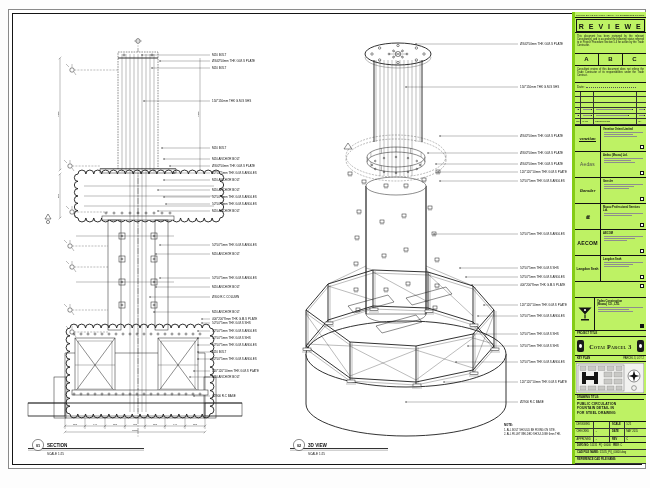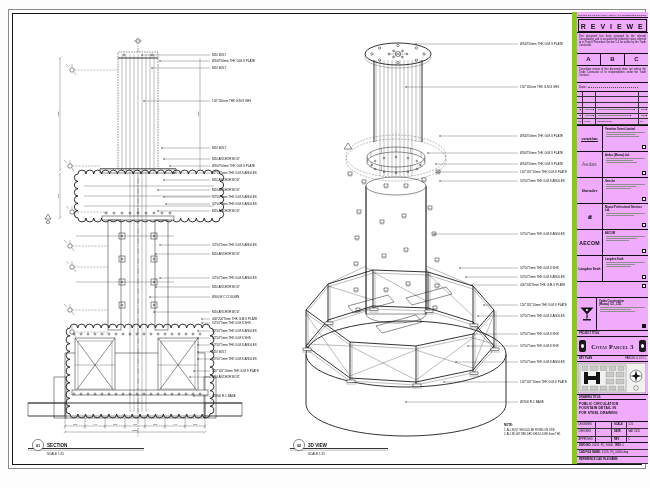--- a/index.html
+++ b/index.html
@@ -24,22 +24,22 @@
   text{stroke:none!important;fill:#111!important}
   .lbl{font:3px "Liberation Sans",sans-serif;}
   .dim{font:2.4px "Liberation Sans",sans-serif;text-anchor:middle;}
   .vtag{font:700 4.6px "Liberation Sans",sans-serif;}
   .vnum{font:700 3.8px "Liberation Sans",sans-serif;text-anchor:middle;}
   .vscale{font:3.1px "Liberation Sans",sans-serif;}
   .ntt{font:700 2.9px "Liberation Sans",sans-serif;}
   .ntl{font:2.6px "Liberation Sans",sans-serif;}
 
   
-  .tb{position:absolute;left:572px;top:12px;width:71px;height:452px;border-left:5px solid #84cc16;
-      display:flex;flex-direction:column;background:#f0abfc;}
+  .tb{position:absolute;left:572px;top:12px;width:71px;height:452px;border-left:3px solid #84cc16;
+      display:flex;flex-direction:column;background:#bef264;}
   .tb *{box-sizing:border-box;}
   .row{border-bottom:.5px solid #111;position:relative;overflow:hidden;}
   .edgenote{height:6px;font-size:2.3px;text-align:center;line-height:6px;white-space:nowrap;}
   .rvw{height:13px;font-size:7px;font-weight:700;letter-spacing:1.5px;text-align:center;line-height:13px;border:1px solid #111;margin:0 1px;}
   .para{font-size:2.55px;line-height:3.2px;padding:1.5px 2px;text-align:justify;}
   .p1{height:21px;} .p2{height:17px;}
   .abc{height:12px;display:flex;}
   .abc div{flex:1;border-right:.5px solid #111;font-size:6px;font-weight:700;text-align:center;line-height:11px;}
   .abc div:last-child{border-right:none;}
   .daterow{height:9px;font-size:3.2px;padding:2px;}

